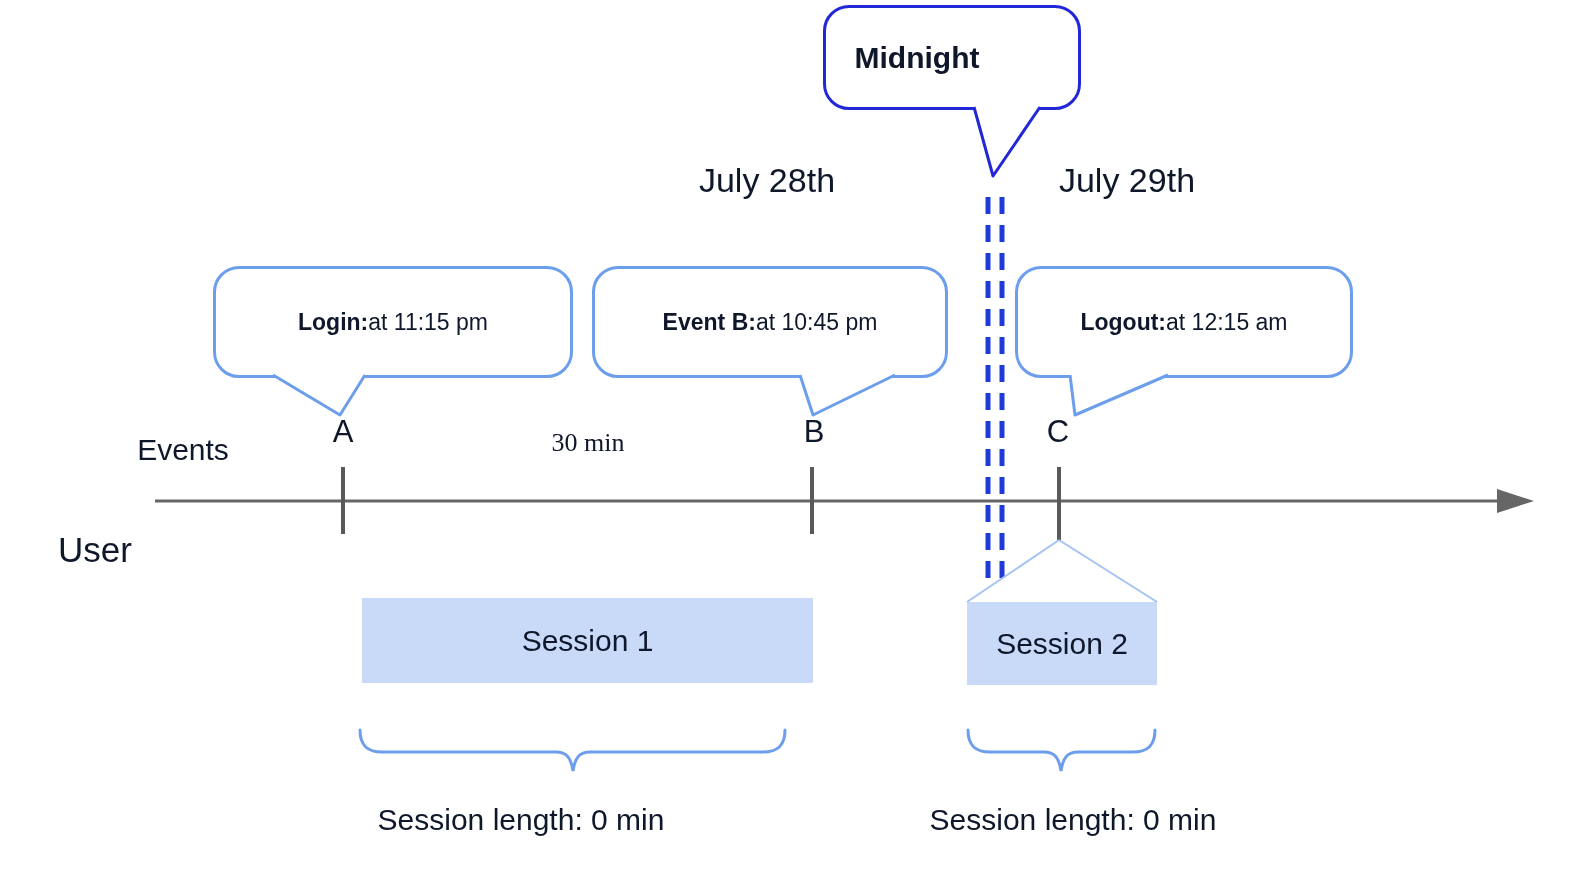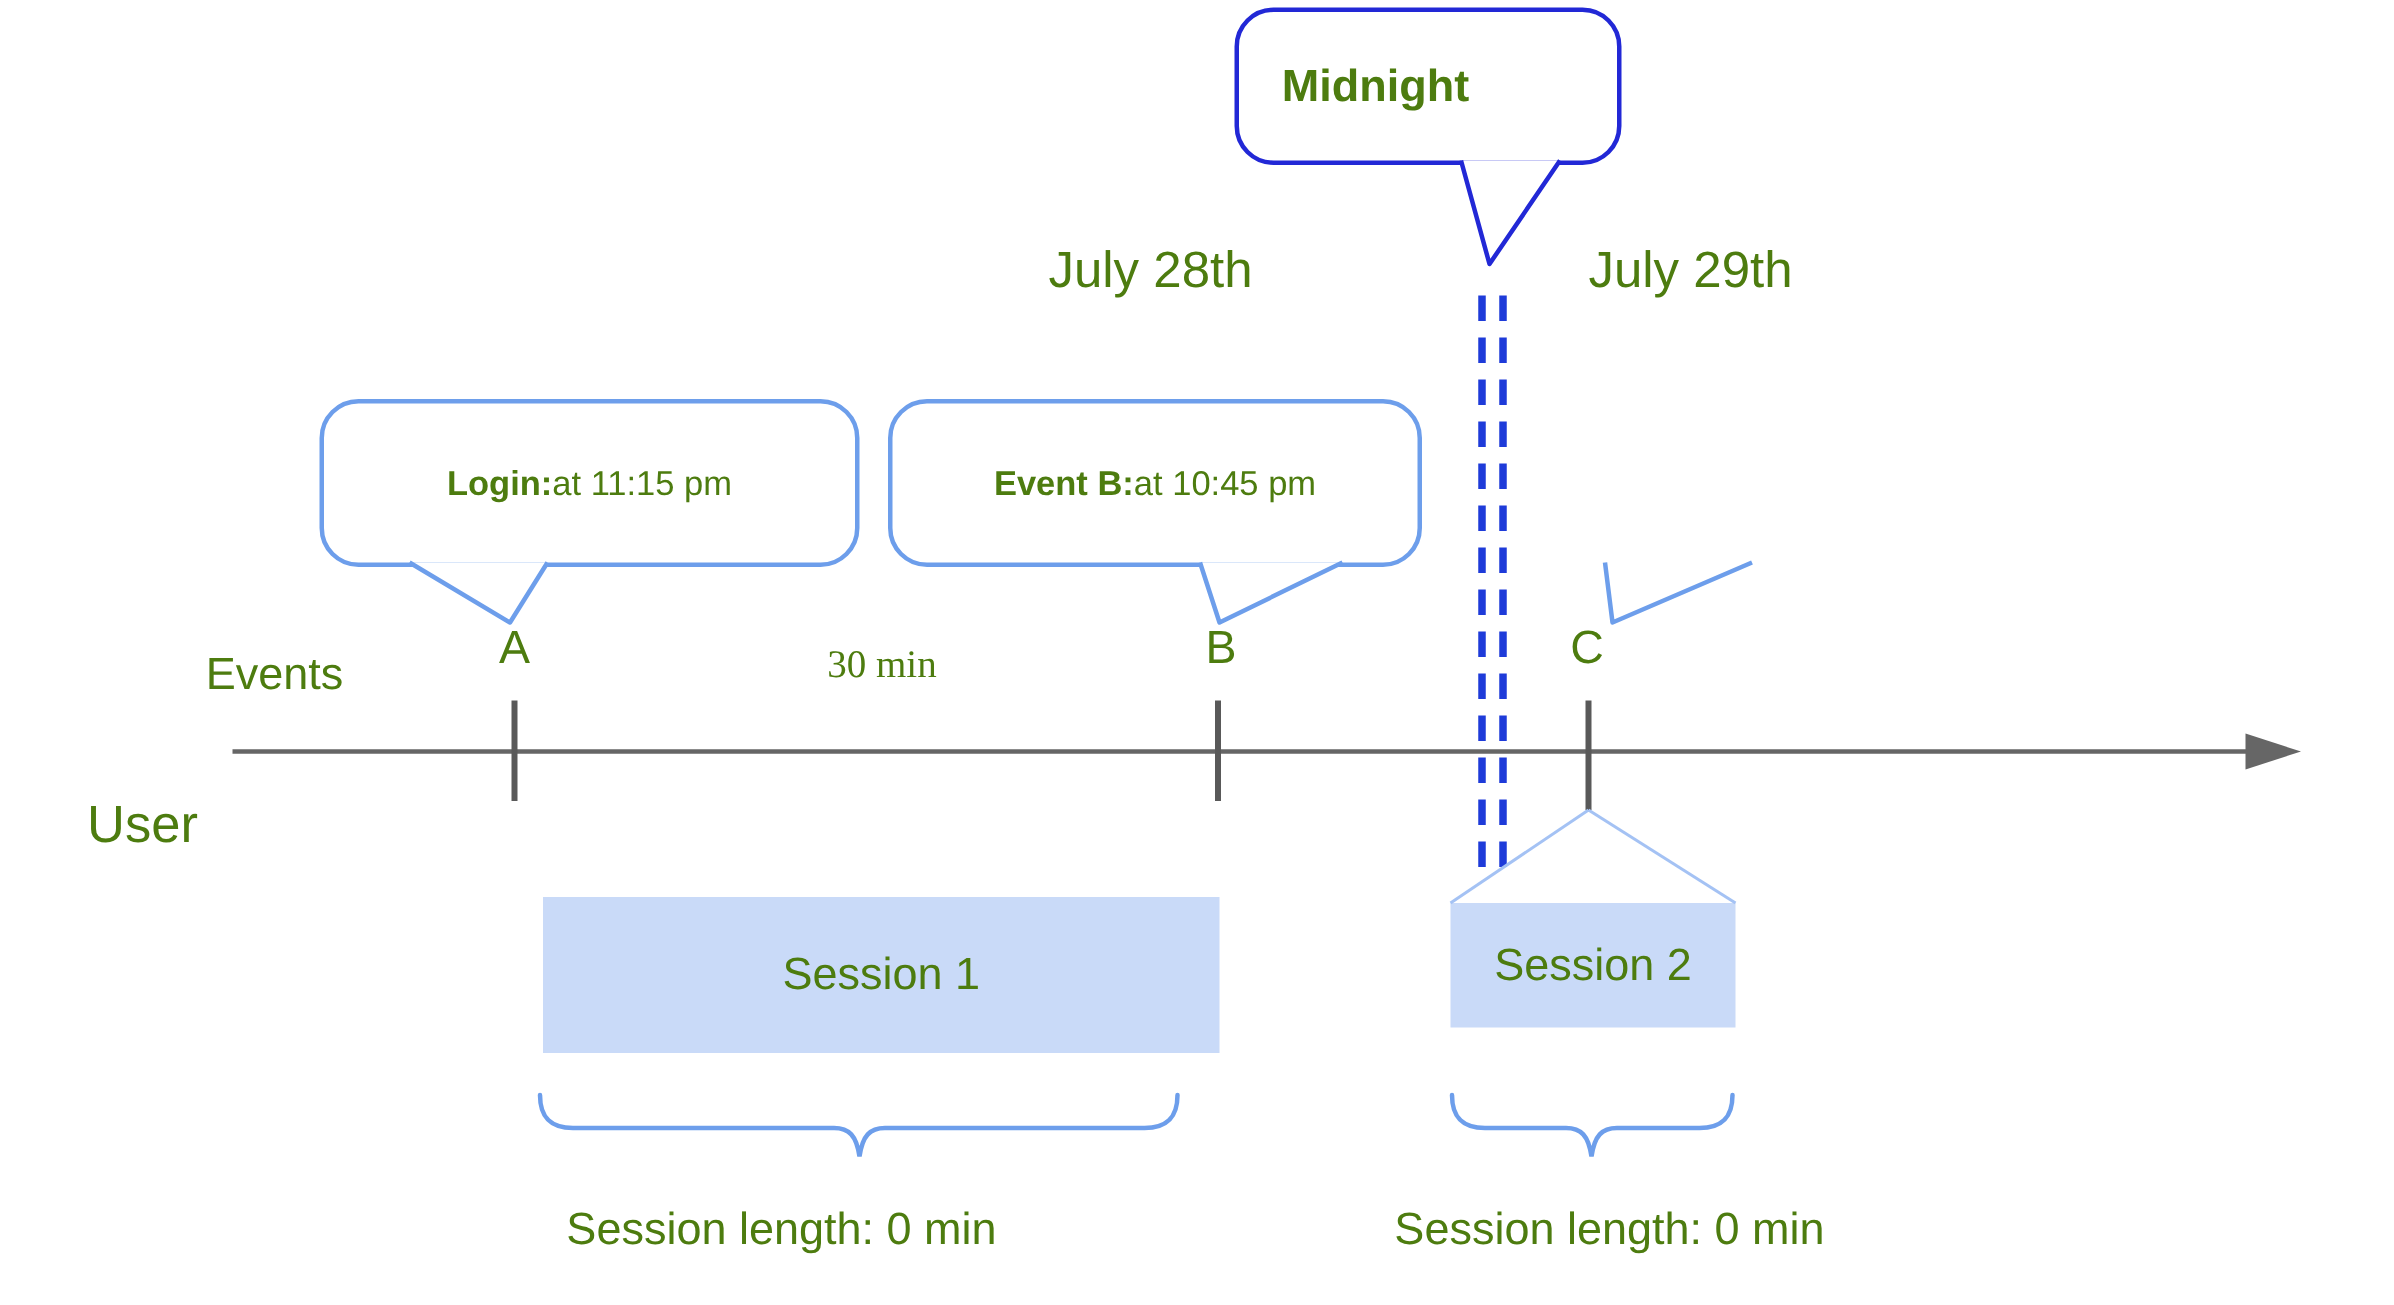--- a/index.html
+++ b/index.html
@@ -1,18 +1,18 @@
 <!DOCTYPE html>
 <html><head>
 <meta charset="utf-8">
 <style>
   html,body { margin:0; padding:0; background:#ffffff; }
   .canvas {
     position:relative; width:1596px; height:870px; background:#ffffff;
-    font-family:"Liberation Sans", sans-serif; color:#4d7c0f; overflow:hidden;
+    font-family:"Liberation Sans", sans-serif; color:#0f172a; overflow:hidden;
   }
   .layer-svg { position:absolute; left:0; top:0; z-index:2; pointer-events:none; }
 
   
   .callout {
     position:absolute; z-index:1; box-sizing:border-box;
     background:#fff; border:3px solid #6d9eeb; border-radius:26px;
     display:flex; align-items:center; justify-content:center;
     font-size:23px; white-space:nowrap;
   }
@@ -51,22 +51,26 @@
   <div class="callout" style="left:213px; top:266px; width:360px; height:112px;">
     <span class="t-bold">Login:</span>
       <span> at 11:15 pm</span>
   </div>
 
   <div class="callout" style="left:592px; top:266px; width:356px; height:112px;">
     <span class="t-bold">Event B:</span>
       <span> at 10:45 pm</span>
   </div>
 
+  <div class="callout" style="left:1015px; top:266px; width:338px; height:112px;">
+    <span class="t-bold">Logout:</span>
+      <span> at 12:15 am</span>
+  </div>
 
-  <div class="session" style="left:362px; top:598px; width:451px; height:104px;">
+  <div class="session" style="left:362px; top:598px; width:451px; height:85px;">
     <span>Session 1</span>
   </div>
   <div class="session" style="left:967px; top:602px; width:190px; height:83px;">
     <span>Session 2</span>
   </div>
 
   <svg class="layer-svg" width="1596" height="870" viewBox="0 0 1596 870">
 
     <line x1="155" y1="501" x2="1500" y2="501" stroke="#666666" stroke-width="3"></line>
     <polygon points="1497,489 1534,501 1497,513" fill="#666666"></polygon>

